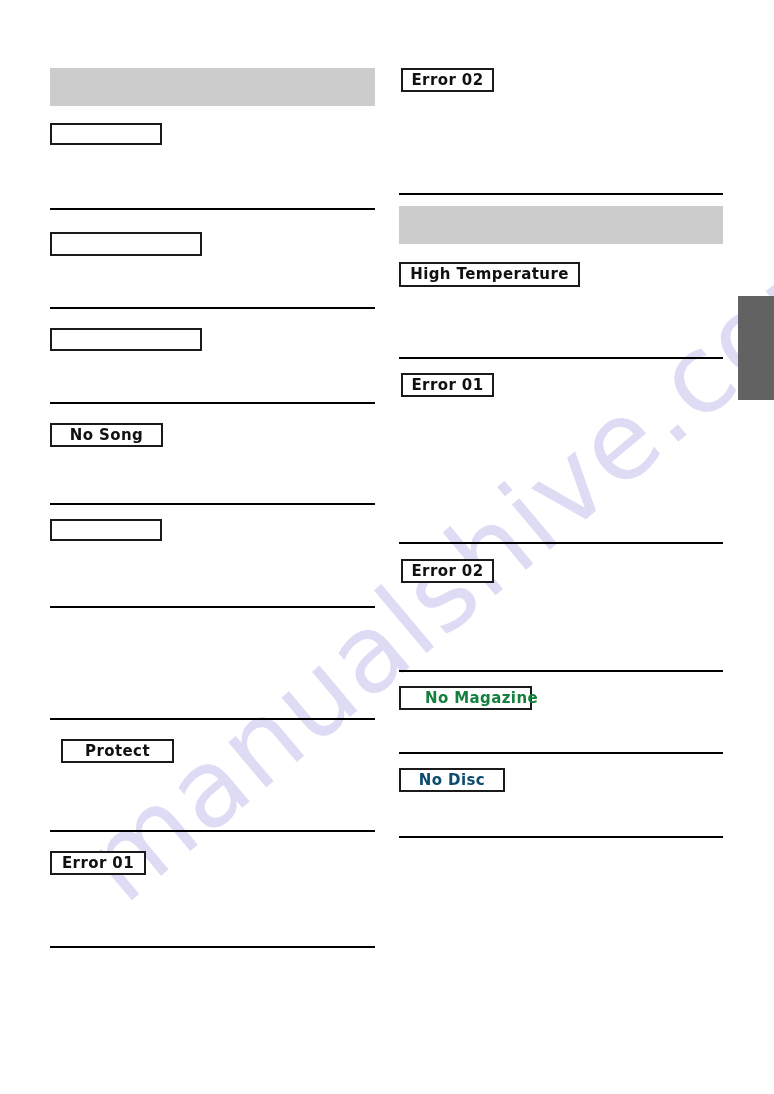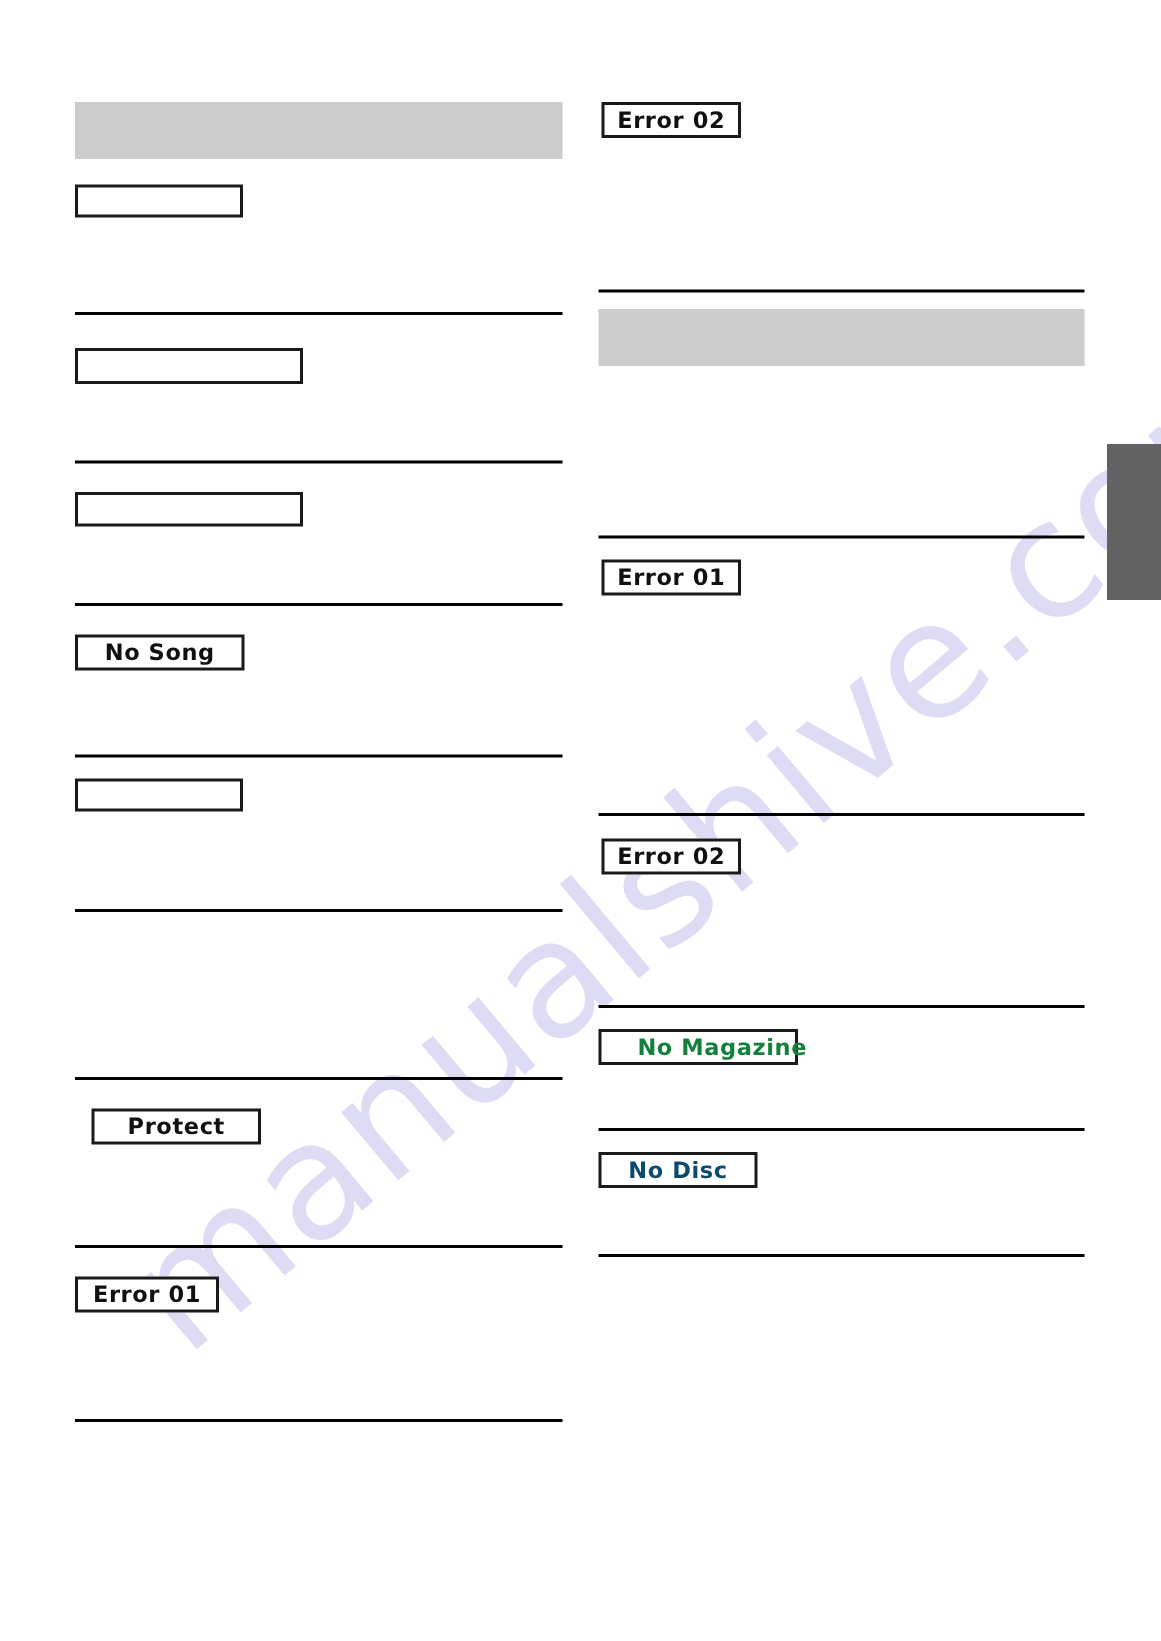--- a/index.html
+++ b/index.html
@@ -139,20 +139,23 @@
     <div class="rule" style="left: 399px; top: 542px; width: 324px; height: 2px; background: rgb(0, 0, 0);"></div>
     <div class="rule" style="left: 399px; top: 670px; width: 324px; height: 2px; background: rgb(0, 0, 0);"></div>
     <div class="rule" style="left: 399px; top: 752px; width: 324px; height: 2px; background: rgb(0, 0, 0);"></div>
     <div class="rule" style="left: 399px; top: 836px; width: 324px; height: 2px; background: rgb(0, 0, 0);"></div>
     <div class="gray-bar" style="left: 399px; top: 206px; width: 324px; height: 38px; background: rgb(204, 204, 204);">
       <span style="font-family: &quot;DejaVu Sans&quot;, sans-serif; font-size: 14px; font-weight: bold; color: rgb(17, 17, 17); padding-left: 10px; display: block; line-height: 38px;"></span>
     </div>
     <div class="msgbox" style="left: 401px; top: 68px; width: 93px; height: 24px; border-color: rgb(26, 26, 26);">
       <span style="color: rgb(17, 17, 17);">Error 02</span>
     </div>
+    <div class="msgbox" style="left: 399px; top: 262px; width: 181px; height: 25px; border-color: rgb(26, 26, 26);">
+      <span style="color: rgb(17, 17, 17);">High Temperature</span>
+    </div>
     <div class="msgbox" style="left: 401px; top: 373px; width: 93px; height: 24px; border-color: rgb(26, 26, 26);">
       <span style="color: rgb(17, 17, 17);">Error 01</span>
     </div>
     <div class="msgbox" style="left: 401px; top: 559px; width: 93px; height: 24px; border-color: rgb(26, 26, 26);">
       <span style="color: rgb(17, 17, 17);">Error 02</span>
     </div>
     <div class="msgbox" style="left: 399px; top: 686px; width: 133px; height: 24px; border-color: rgb(26, 26, 26);">
       <span style="color: #15803d; padding-left: 32px;">No Magazine</span>
     </div>
     <div class="msgbox" style="left: 399px; top: 768px; width: 106px; height: 24px; border-color: rgb(26, 26, 26);">

